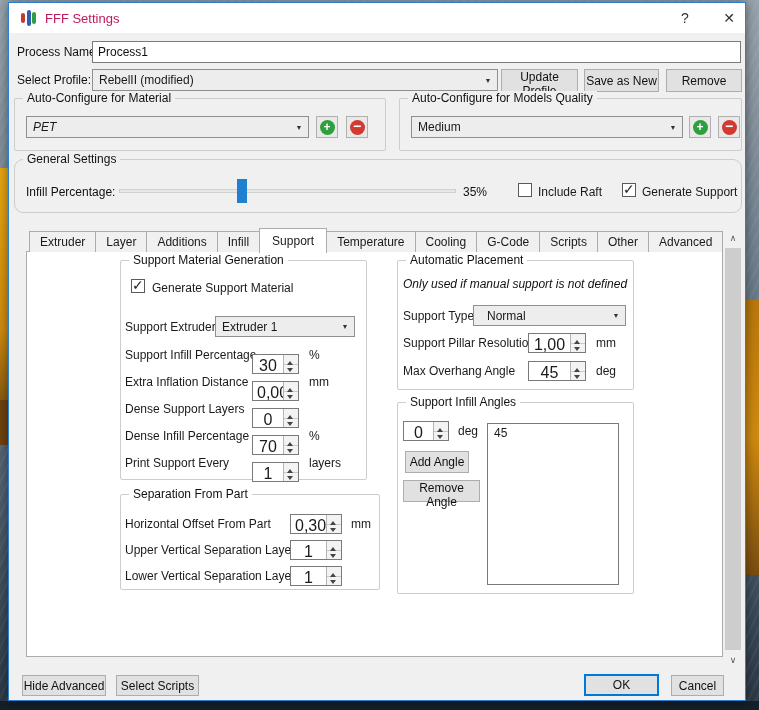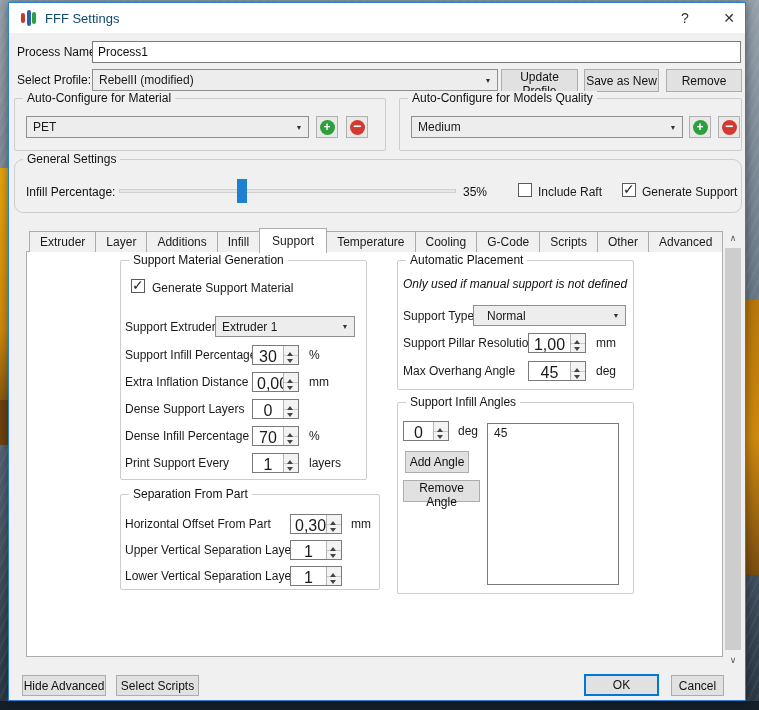--- a/index.html
+++ b/index.html
@@ -19,21 +19,21 @@
   .desk-dark-bottom{position:absolute;left:0;top:701px;width:759px;height:9px;background:#141f2a;}
 
   
   .dialog{position:absolute;left:8px;top:2px;width:738px;height:699px;background:#f0f0f0;border:1px solid #2b7fd0;box-shadow:0 0 10px rgba(0,0,0,.45);}
   .titlebar{position:absolute;left:0;top:0;width:100%;height:30px;background:#ffffff;}
   .app-icon{position:absolute;left:12px;top:7px;width:16px;height:16px;}
   .app-icon i{position:absolute;border-radius:2px;width:4px;}
   .app-icon .b1{left:0;top:3px;height:10px;background:#c43a2f;}
   .app-icon .b2{left:6px;top:0;height:16px;background:#2b5fb0;}
   .app-icon .b3{left:11px;top:2px;height:12px;background:#2ea043;}
-  .title-text{position:absolute;left:36px;top:8px;font-size:13px;color:#0c4a6e;}
+  .title-text{position:absolute;left:36px;top:8px;font-size:13px;color:#be185d;}
   .cap-btn{position:absolute;top:5px;width:28px;height:20px;text-align:center;font-size:14px;color:#333;background:transparent;border:none;cursor:pointer;line-height:20px;}
   .help-btn{left:662px;}
   .close-btn{left:706px;}
 
   .lbl{position:absolute;white-space:nowrap;color:#111;}
 
   
   .tinput{position:absolute;height:22px;background:#fff;border:1px solid #7a7a7a;padding:3px 5px;font-size:12px;color:#111;font-family:inherit;}
   .combo{position:absolute;height:22px;background:#ededed;border:1px solid #8f8f8f;display:flex;align-items:center;cursor:default;}
   .combo-val{flex:1;padding:0 6px;white-space:nowrap;overflow:hidden;}
@@ -73,21 +73,21 @@
   .spin-btns{width:15px;display:flex;flex-direction:column;border-left:1px solid #b5b5b5;cursor:pointer;}
   .spin-btns i{flex:1;position:relative;background:#f3f3f3;}
   .spin-btns i.up{border-bottom:1px solid #c9c9c9;}
   .spin-btns i.up::after{content:"";position:absolute;left:3px;top:3px;border:3px solid transparent;border-bottom:4px solid #444;}
   .spin-btns i.dn::after{content:"";position:absolute;left:3px;top:3px;border:3px solid transparent;border-top:4px solid #444;}
 
   
   .g-row{position:absolute;left:0;width:100%;height:22px;}
   .g-row .rlbl{position:absolute;top:3px;white-space:nowrap;}
   .g-row .sfx{position:absolute;top:3px;white-space:nowrap;}
-  .gen-row .rlbl{left:4px;} .gen-row .spin{left:131px;width:47px;} .gen-row .sfx{left:188px;}
+  .gen-row .rlbl{left:4px;} .gen-row .spin{left:131px;width:47px;margin-top:9px;} .gen-row .sfx{left:188px;}
   .sep-row .rlbl{left:4px;} .sep-row .spin{left:169px;width:52px;} .sep-row .sfx{left:230px;}
   .plc-row .rlbl{left:5px;} .plc-row .spin{left:130px;width:58px;} .plc-row .sfx{left:198px;}
 
   
   .listbox{position:absolute;background:#fff;border:1px solid #7a7a7a;overflow:hidden;}
   .list-item{padding:2px 6px;cursor:default;}
 
   
   .scrollbar{position:absolute;left:715px;top:227px;width:18px;height:439px;background:#f0f0f0;z-index:3;}
   .scroll-arrow{position:absolute;left:0;width:18px;height:17px;text-align:center;font-size:9px;color:#555;line-height:16px;cursor:pointer;}
@@ -129,21 +129,21 @@
     <span class="combo-val">RebelII (modified)</span>
     <span class="combo-arrow">▼</span>
   </div>
   <button class="btn" style="left:492px;top:66px;width:77px;height:23px;">Update Profile</button>
   <button class="btn" style="left:575px;top:66px;width:75px;height:23px;">Save as New</button>
   <button class="btn" style="left:657px;top:66px;width:76px;height:23px;">Remove</button>
 
   <div class="group" style="left:5px;top:95px;width:372px;height:53px;">
     <legend>Auto-Configure for Material</legend>
   </div>
-  <div class="combo" style="left:17px;top:113px;width:283px;">
+  <div class="combo" style="left:17px;top:113px;width:283px;font-style:italic;">
     <span class="combo-val">PET</span>
     <span class="combo-arrow">▼</span>
   </div>
   <button class="sq-btn" style="left:307px;top:113px;">
       <span class="circle plus">+</span>
     </button>
   <button class="sq-btn" style="left:337px;top:113px;">
       <span class="circle minus">−</span>
     </button>
 

